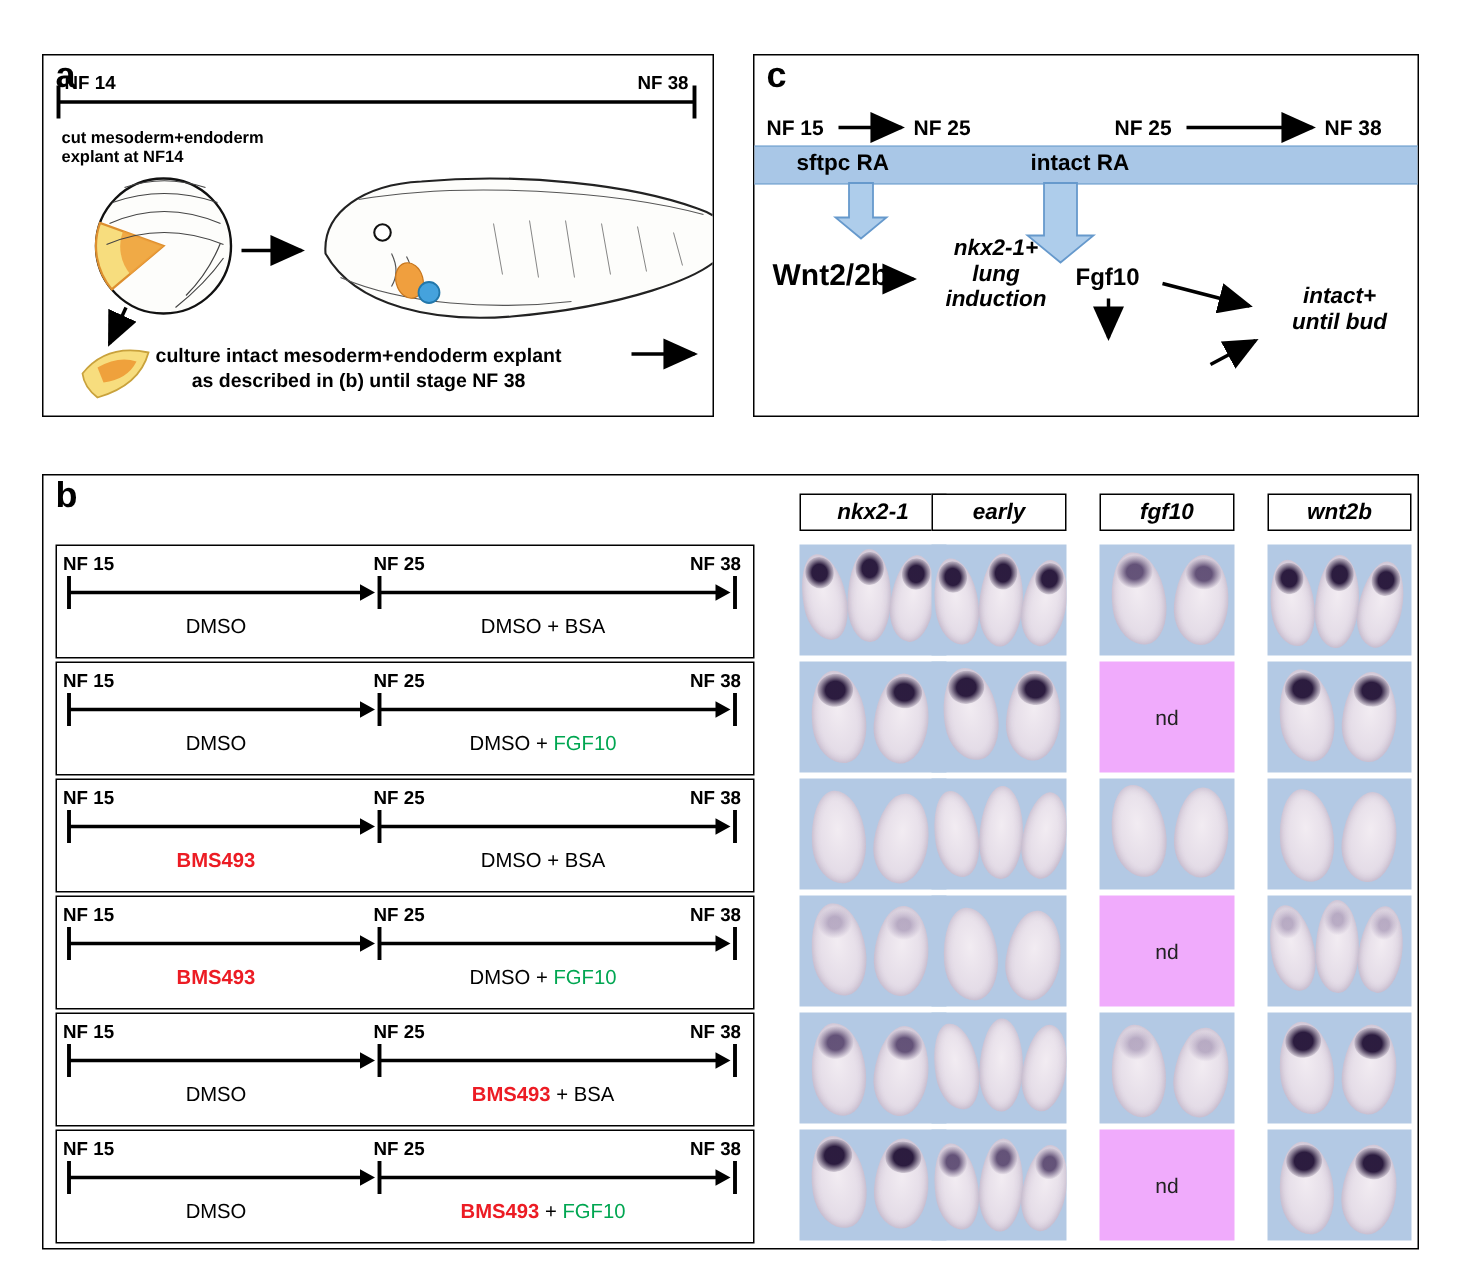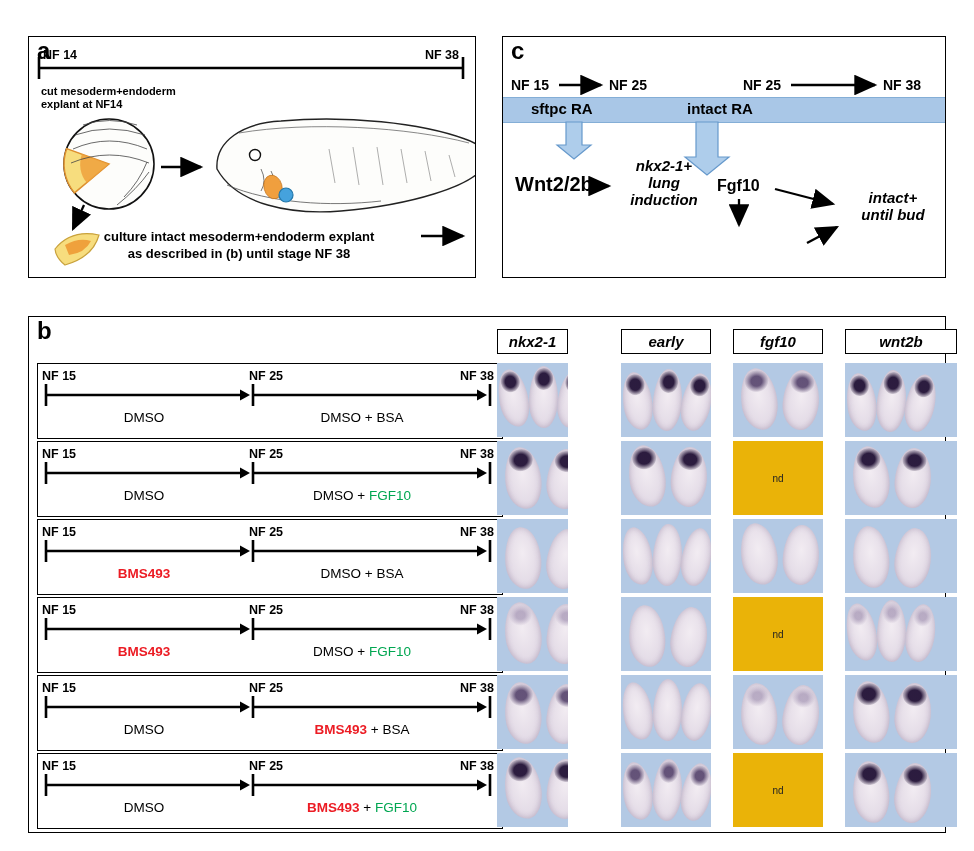--- a/index.html
+++ b/index.html
@@ -28,22 +28,22 @@
   #maint-node{left:186px;top:196px;width:128px;text-align:center;font-size:13.5px;line-height:16px;}
   #maint-node .it{font-style:italic;}
   .blue-arrow{fill:var(--c-blue_arrow_fill);stroke:var(--c-blue_arrow_edge);stroke-width:1.2;}
   .blk{stroke:#000;stroke-width:2.3;fill:none;}
   
   .col-header{position:absolute;top:12px;height:25px;border:1.5px solid #000;box-sizing:border-box;display:flex;align-items:center;justify-content:center;font-style:italic;font-weight:bold;font-size:15px;background:#fff;}
   #b-rows{position:absolute;top:46px;left:0;width:100%;}
   .b-row{position:relative;height:78px;}
   .tl-box{position:absolute;left:8px;top:0;width:464px;height:74px;border:1.5px solid #000;box-sizing:content-box;}
   .photo-cell{position:absolute;top:0;height:74px;overflow:hidden;background:var(--c-photo_bg);}
-  .photo-cell.nd{background:#eab308;display:flex;align-items:center;justify-content:center;font-size:10px;color:#222;}
-  .c0{left:468px;width:71px}.c1{left:592px;width:90px}.c2{left:704px;width:90px}.c3{left:816px;width:112px}
+  .photo-cell.nd{background:#f0abfc;display:flex;align-items:center;justify-content:center;font-size:14px;color:#222;}
+  .c0{left:504px;width:98px}.c1{left:592px;width:90px}.c2{left:704px;width:90px}.c3{left:816px;width:96px}
   .blob{position:absolute;background:radial-gradient(ellipse at 50% 42%, #f2ecf2 0%, #e4dce7 58%, #cdc2d3 100%);
         border-radius:48% 52% 46% 54%/58% 54% 46% 42%;box-shadow:inset 0 0 6px rgba(90,70,110,.28);}
   .stain{position:absolute;left:16%;top:3%;width:66%;height:36%;border-radius:50%;}
   .stain-strong>.stain{background:radial-gradient(ellipse, rgba(36,20,56,.96) 0 38%, rgba(36,20,56,0) 76%);}
   .stain-medium>.stain{background:radial-gradient(ellipse, rgba(62,42,88,.78) 0 32%, rgba(62,42,88,0) 72%);}
   .stain-weak>.stain{background:radial-gradient(ellipse, rgba(122,102,146,.45) 0 26%, rgba(122,102,146,0) 68%);}
 </style>
 </head>
 <body>
 

